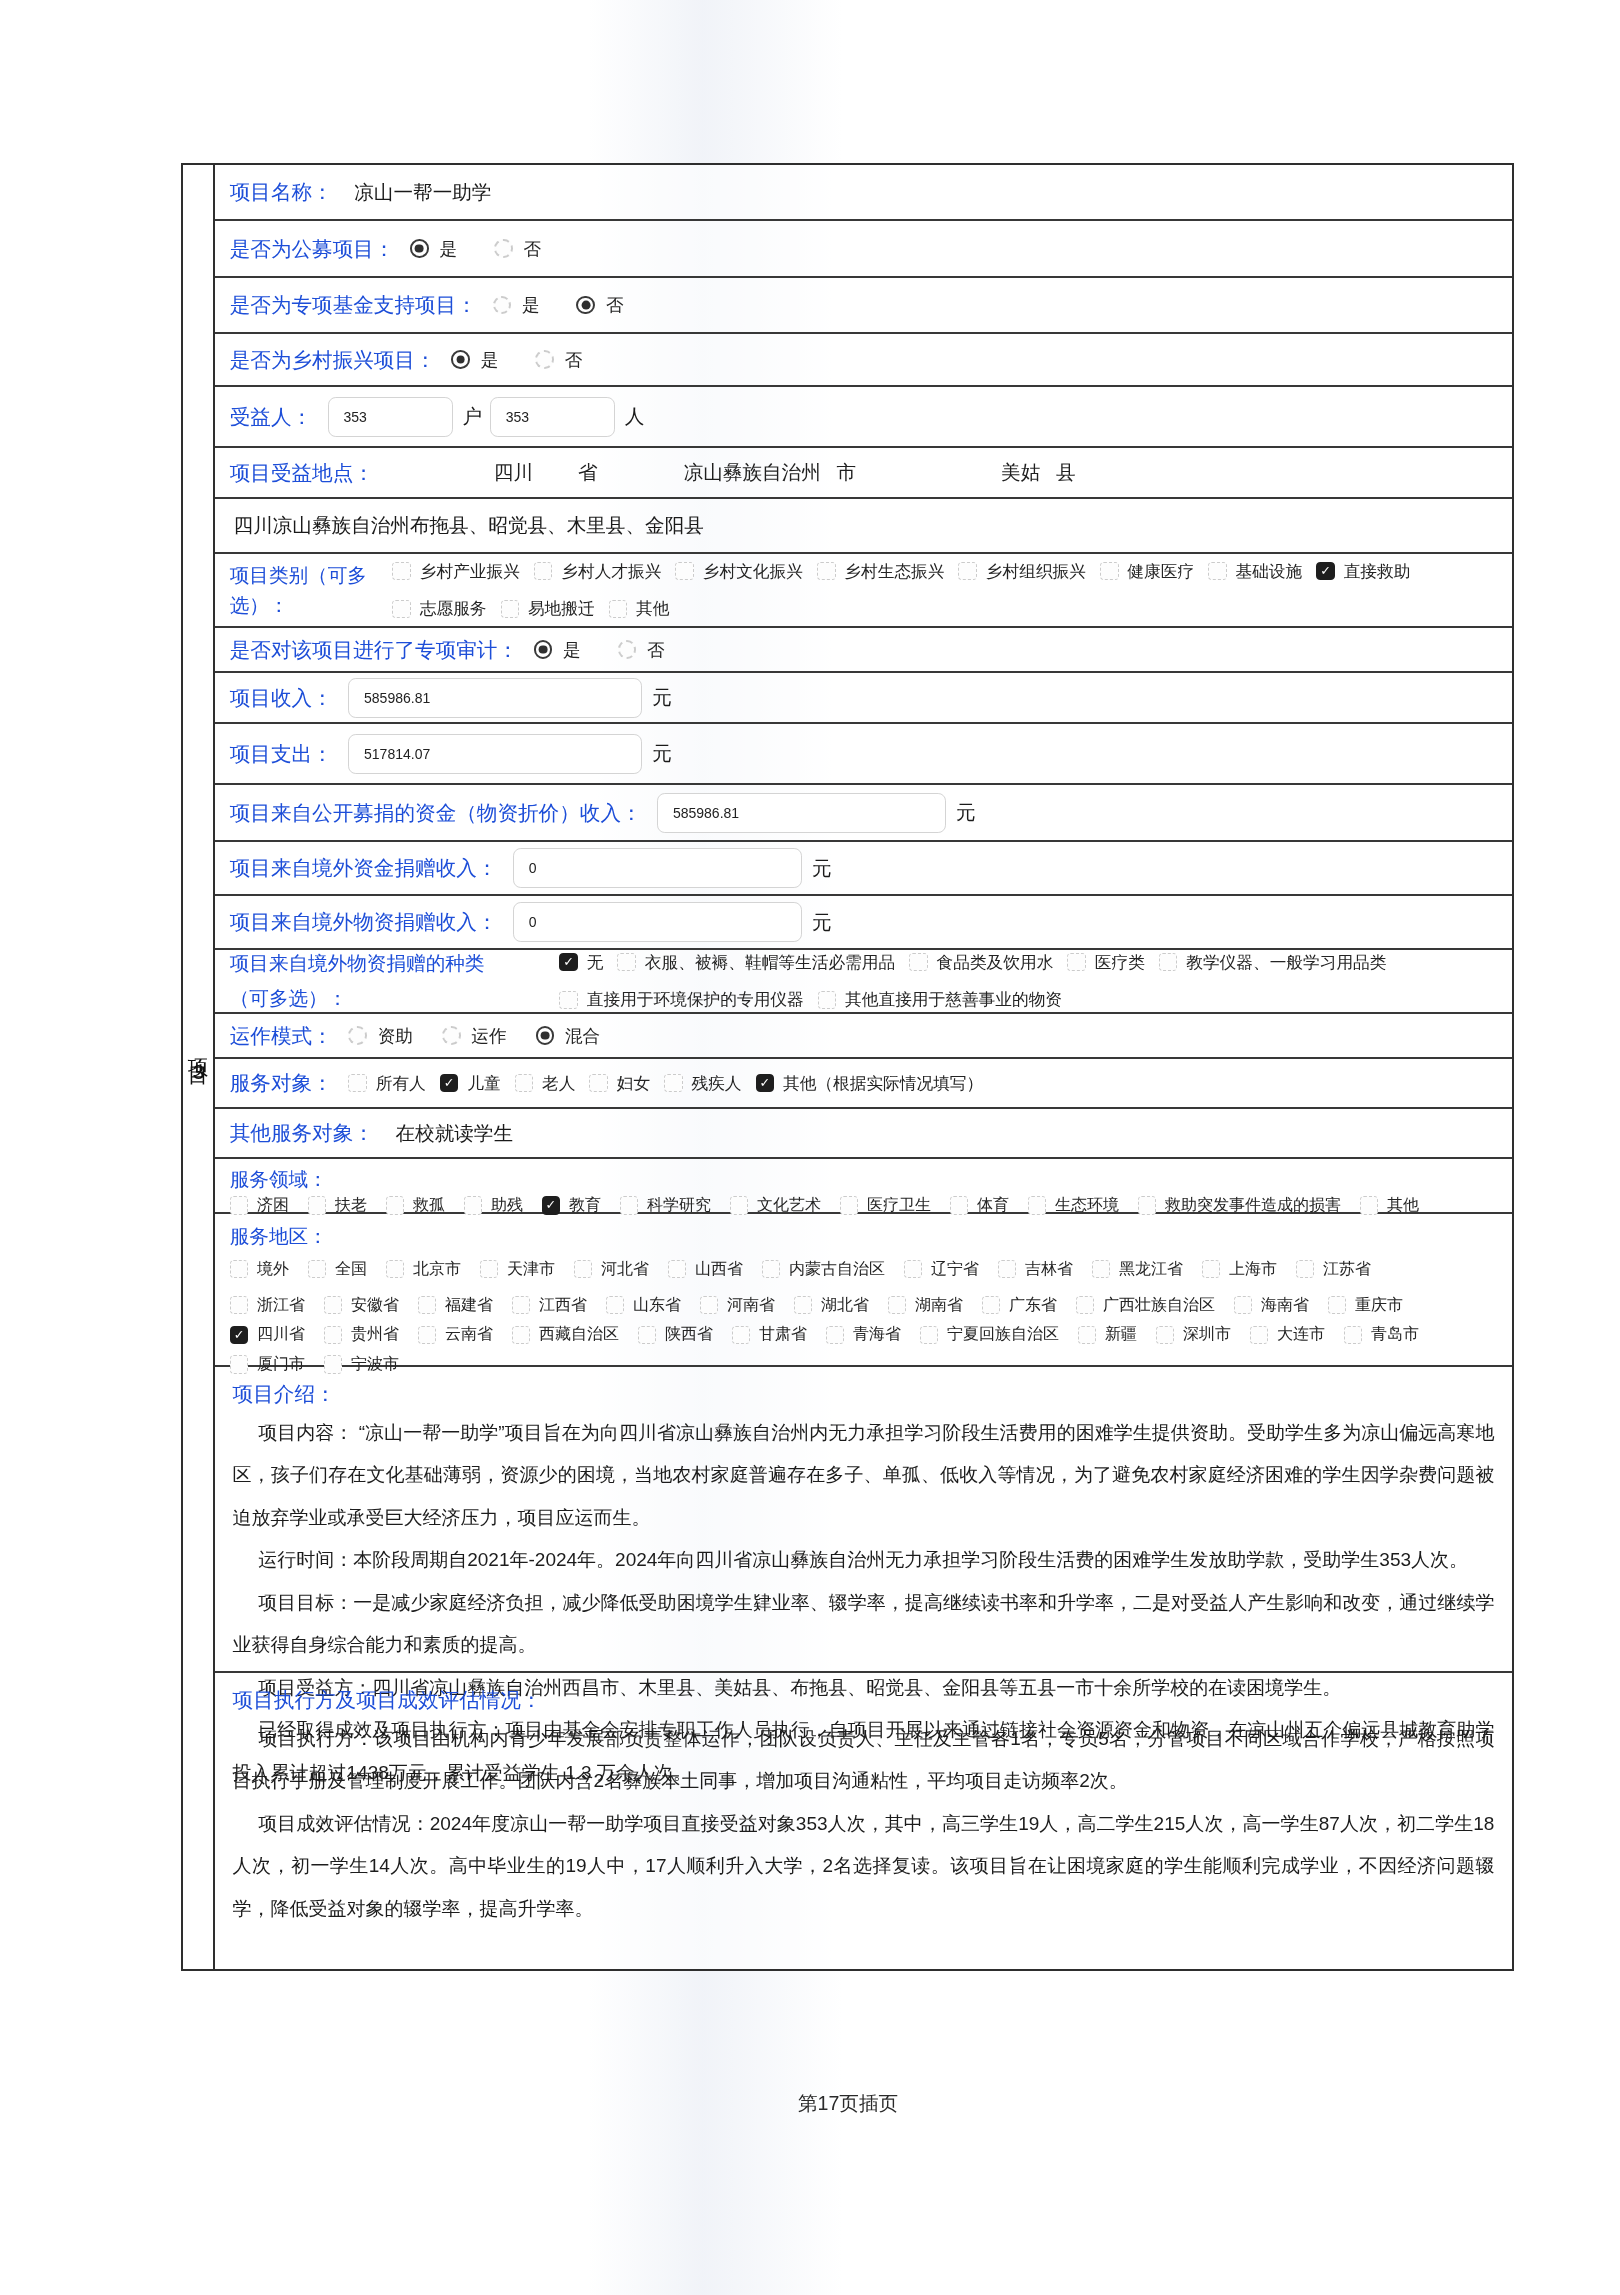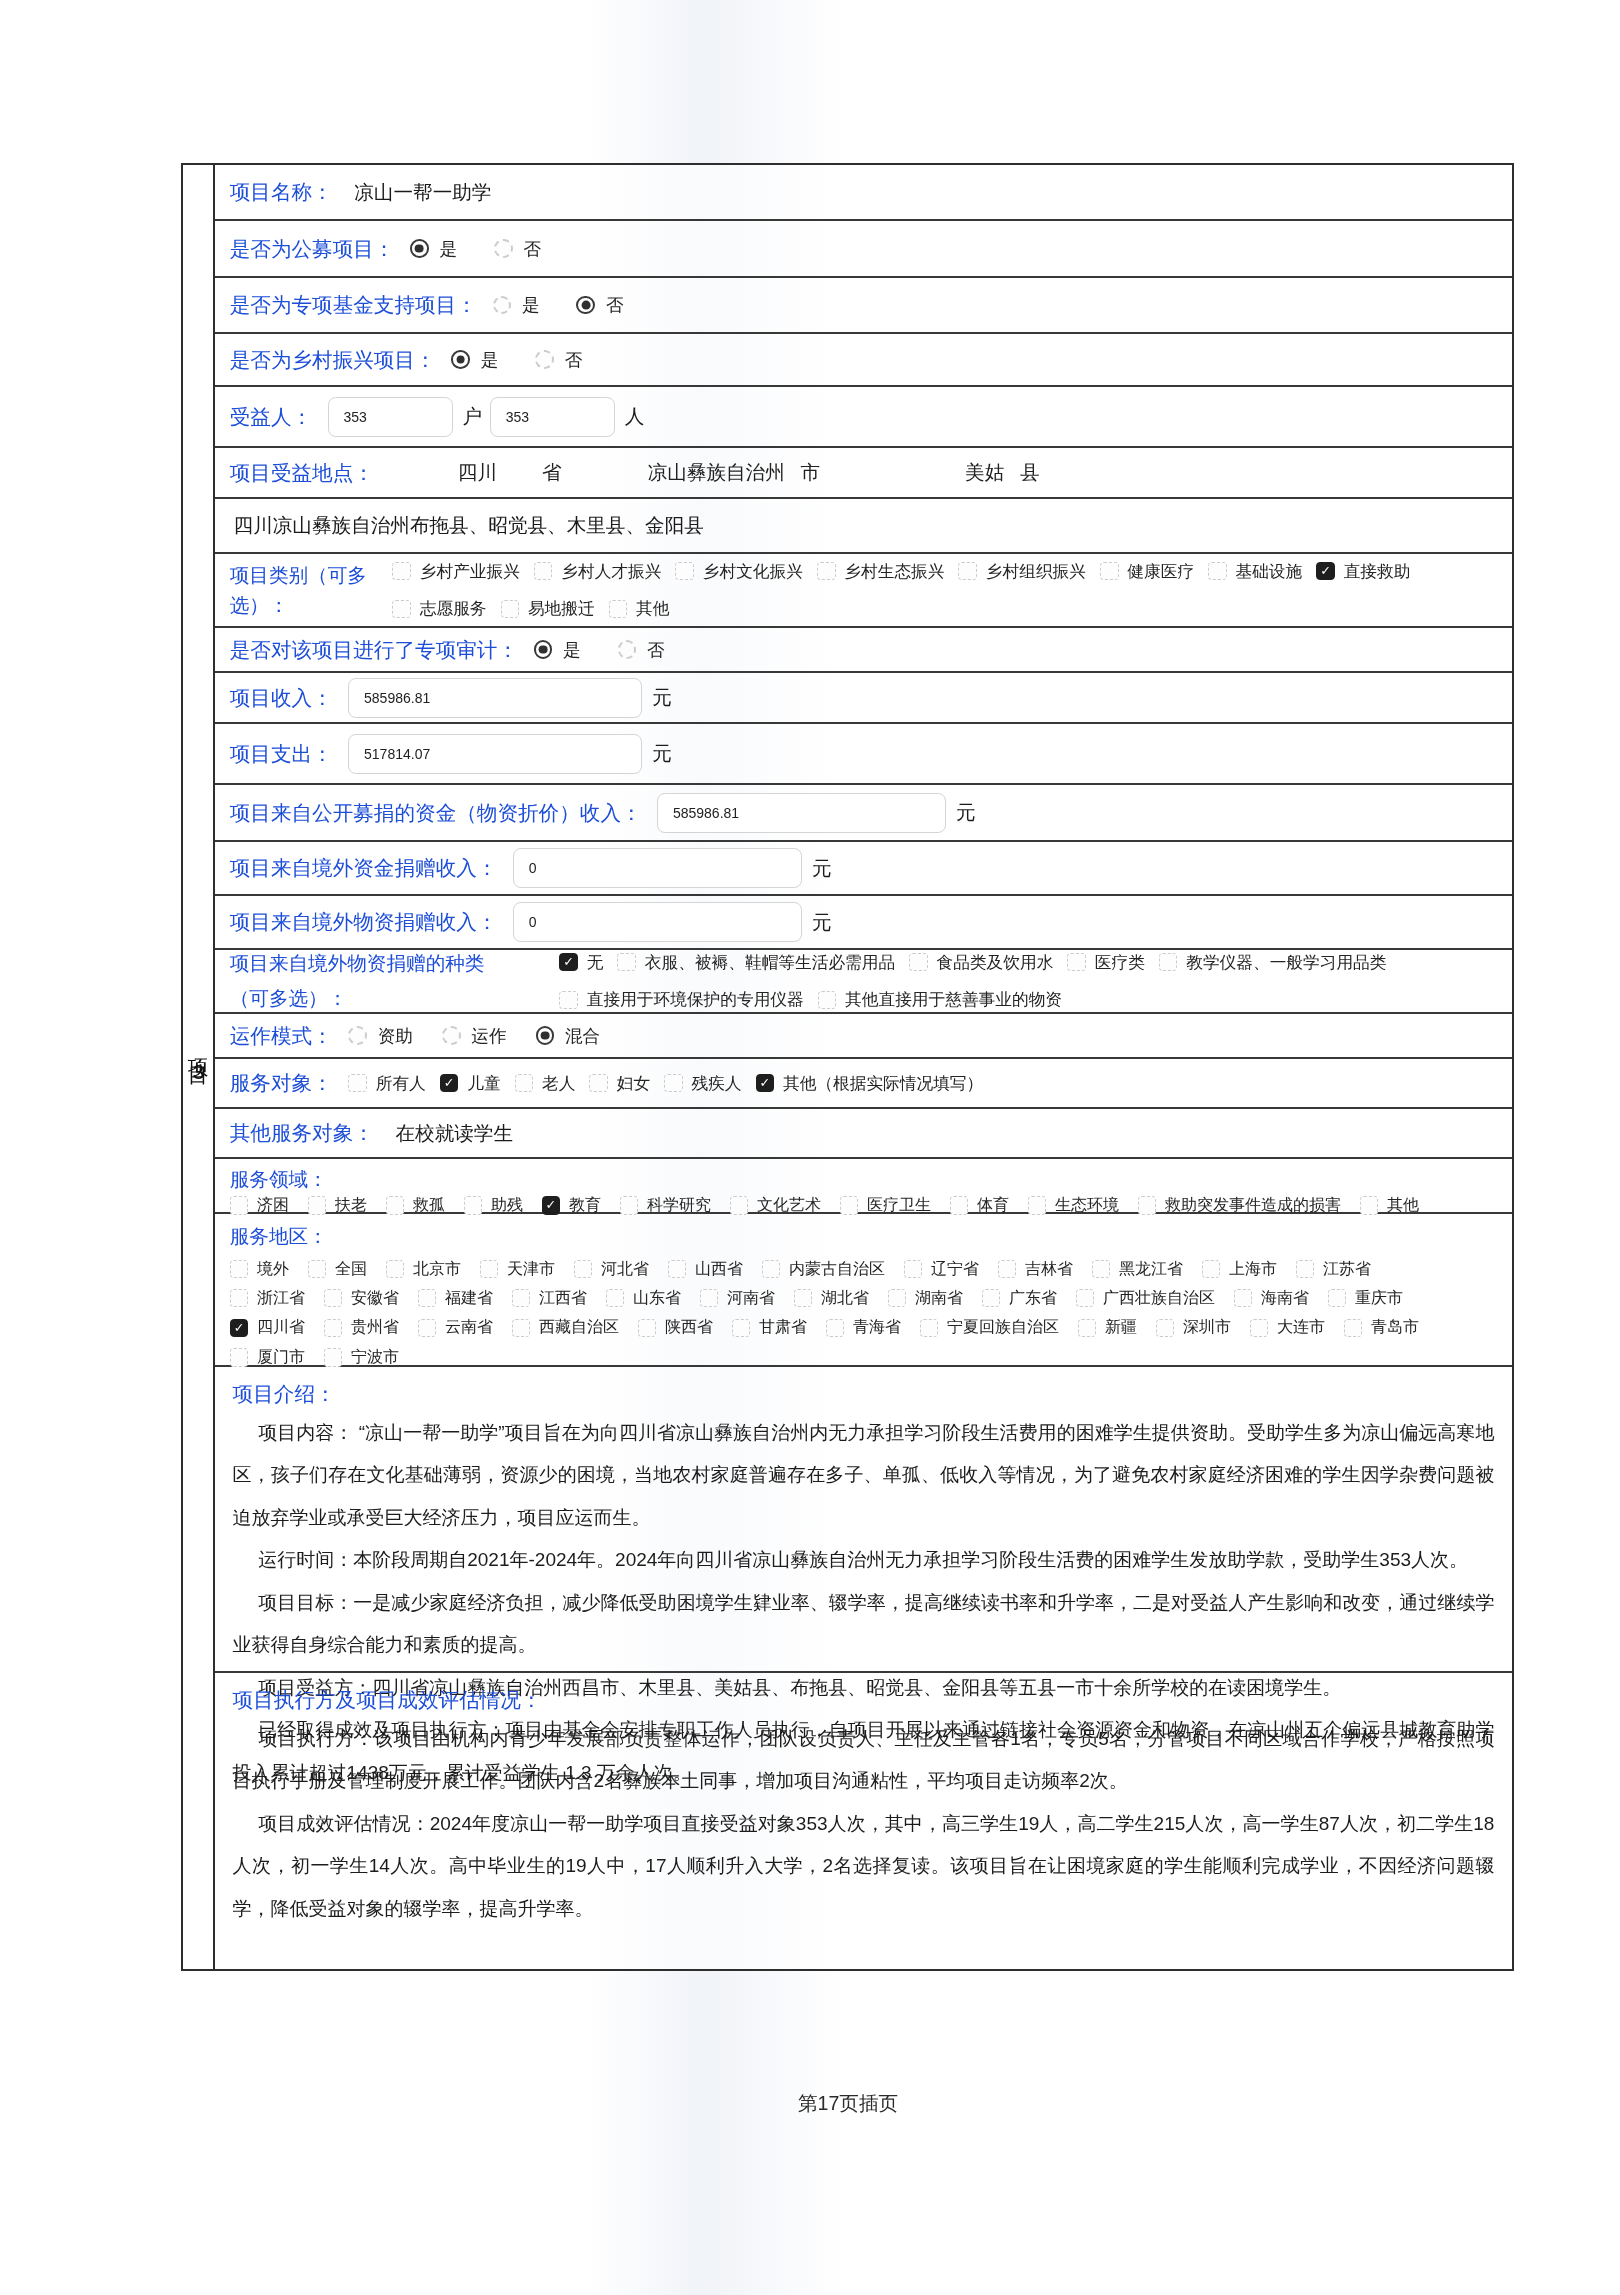--- a/index.html
+++ b/index.html
@@ -63,21 +63,21 @@
   }
   .check.on .box{background:#1e1e1e;border:1.6px solid #1e1e1e;}
   .check.on .box::after{content:'✓';color:#ffffff;font-size:12.7px;font-weight:bold;line-height:1;}
   .check-sm .check{font-size:16px;}
   .check-sm{column-gap:18.6px;}
 
   .cb-lines{display:flex;flex-direction:column;gap:14.7px;margin-left:13.7px;flex:1;min-width:0;}
   .wrap-label{font-size:19.6px;line-height:1.55;flex:none;}
 
   .loc-item{font-size:19.6px;}
-  .ml-xl{margin-left:84px;} .ml-md{margin-left:45px;} .ml-lg{margin-left:86px;}
+  .ml-xl{margin-left:120px;} .ml-md{margin-left:45px;} .ml-lg{margin-left:86px;}
   .ml-sm{margin-left:15.7px;} .ml-xxl{margin-left:145px;}
 
   .section{flex-direction:column;align-items:stretch;padding:12.7px 17.6px;}
   .section .row-label{margin-bottom:3.9px;}
   .paragraphs p{
     margin:0;font-size:19px;line-height:2.24;text-indent:1.35em;color:#1c1c1c;
     text-align:justify;
   }
   .footer{
     position:absolute;left:0;top:2090px;width:1696px;text-align:center;
@@ -409,21 +409,21 @@
           </div>
             <div class="check">
             <span class="box"></span>
             <span>其他</span>
           </div>
           </div>
       </div>
 
       <div class="row section" style="height:153px;padding:8.8px 14.7px;justify-content:flex-start">
         <span class="row-label" style="font-size:19.6px;margin-bottom:8.8px">服务地区：</span>
-        <div class="check-group check-sm" style="margin-bottom:8px">
+        <div class="check-group check-sm" style="margin-bottom:15px">
             <div class="check">
             <span class="box"></span>
             <span>境外</span>
           </div>
             <div class="check">
             <span class="box"></span>
             <span>全国</span>
           </div>
             <div class="check">
             <span class="box"></span>

